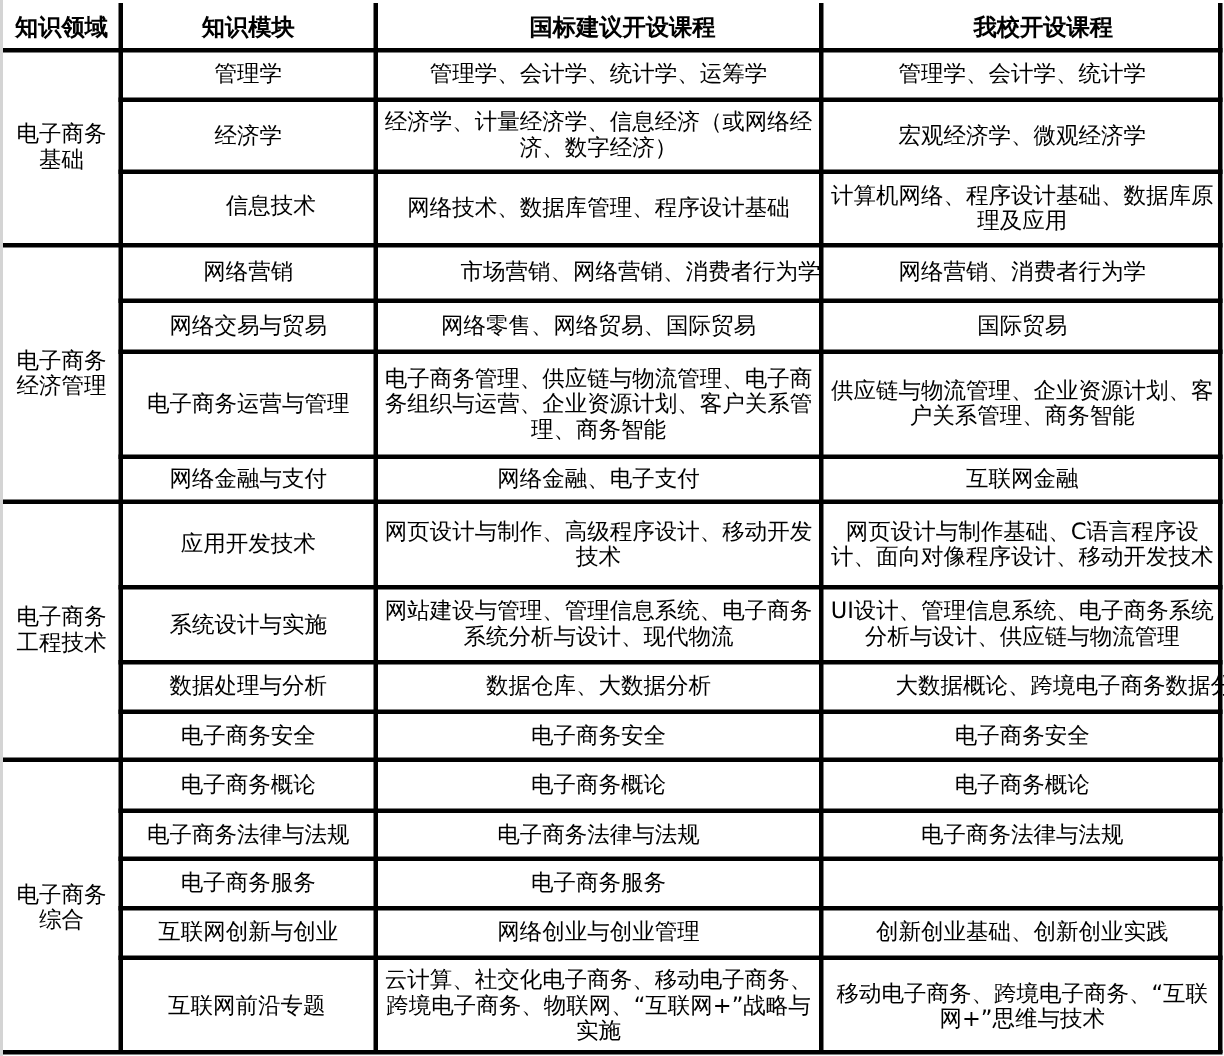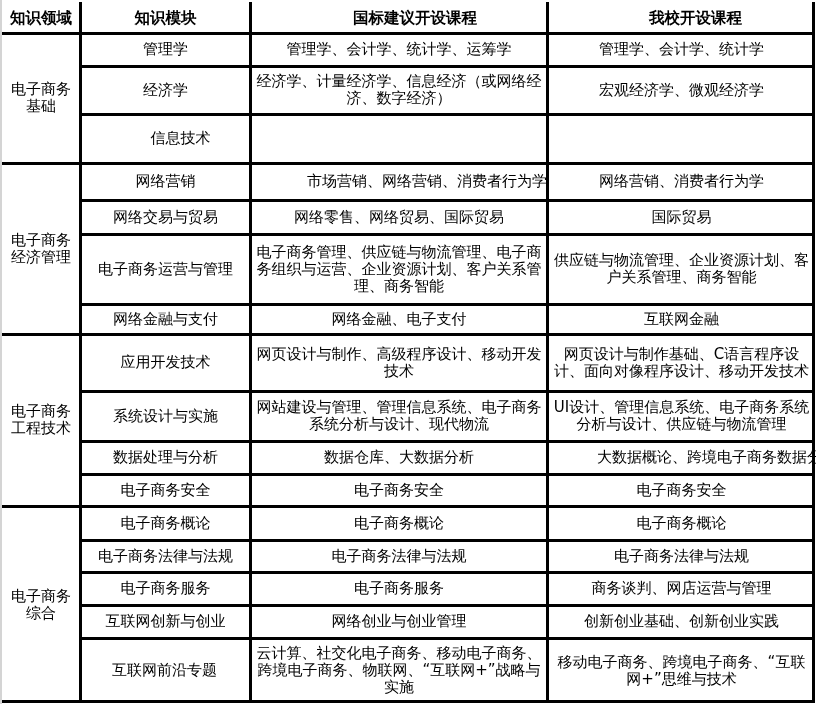--- a/index.html
+++ b/index.html
@@ -73,21 +73,23 @@
   </div>
 
   <div class="cell" style="left:80px;top:32px;width:167px;height:31px;">管理学</div>
   <div class="cell" style="left:250px;top:32px;width:294px;height:31px;">管理学、会计学、统计学、运筹学</div>
   <div class="cell" style="left:547px;top:32px;width:265px;height:31px;">管理学、会计学、统计学</div>
 
   <div class="cell" style="left:80px;top:65px;width:167px;height:46px;">经济学</div>
   <div class="cell" style="left:250px;top:65px;width:294px;height:46px;">经济学、计量经济学、信息经济（或网络经济、数字经济）</div>
   <div class="cell" style="left:547px;top:65px;width:265px;height:46px;">宏观经济学、微观经济学</div>
 
-  <div class="cell" style="left:80px;top:113px;width:197px;height:47px;">信息技术</div>
+  <div class="cell" style="left:80px;top:113px;width:197px;height:47px;font-family:Liberation Mono, monospace;">信息技术</div>
+  <div class="cell" style="left:250px;top:113px;width:294px;height:47px;">网络技术、数据库管理、程序设计基础</div>
+  <div class="cell" style="left:547px;top:113px;width:265px;height:47px;">计算机网络、程序设计基础、数据库原理及应用</div>
 
   <div class="cell" style="left:0;top:162px;width:78px;height:169px;flex-direction:column;">
     <span>电子商务</span>
     <span>经济管理</span>
   </div>
 
   <div class="cell" style="left:80px;top:162px;width:167px;height:35px;text-align:right;">网络营销</div>
   <div class="cell" style="left:250px;top:162px;width:350px;height:35px;">市场营销、网络营销、消费者行为学</div>
   <div class="cell" style="left:547px;top:162px;width:265px;height:35px;">网络营销、消费者行为学</div>
 
@@ -132,21 +134,20 @@
   <div class="cell" style="left:80px;top:505px;width:167px;height:32px;">电子商务概论</div>
   <div class="cell" style="left:250px;top:505px;width:294px;height:32px;">电子商务概论</div>
   <div class="cell" style="left:547px;top:505px;width:265px;height:32px;">电子商务概论</div>
 
   <div class="cell" style="left:80px;top:539px;width:167px;height:30px;">电子商务法律与法规</div>
   <div class="cell" style="left:250px;top:539px;width:294px;height:30px;">电子商务法律与法规</div>
   <div class="cell" style="left:547px;top:539px;width:265px;height:30px;">电子商务法律与法规</div>
 
   <div class="cell" style="left:80px;top:571px;width:167px;height:31px;">电子商务服务</div>
   <div class="cell" style="left:250px;top:571px;width:294px;height:31px;">电子商务服务</div>
-  <div class="cell" style="left:547px;top:571px;width:265px;height:31px;">商务谈判、网店运营与管理</div>
 
   <div class="cell" style="left:80px;top:604px;width:167px;height:31px;">互联网创新与创业</div>
   <div class="cell" style="left:250px;top:604px;width:294px;height:31px;">网络创业与创业管理</div>
   <div class="cell" style="left:547px;top:604px;width:265px;height:31px;">创新创业基础、创新创业实践</div>
 
   <div class="cell" style="left:80px;top:637px;width:165px;height:63px;">互联网前沿专题</div>
   <div class="cell" style="left:250px;top:637px;width:294px;height:63px;">云计算、社交化电子商务、移动电子商务、跨境电子商务、物联网、“互联网+”战略与实施</div>
   <div class="cell" style="left:547px;top:637px;width:265px;height:63px;">移动电子商务、跨境电子商务、“互联网+”思维与技术</div>
 
   <div class="vline" style="left:77px;top:0;height:700px;"></div>

